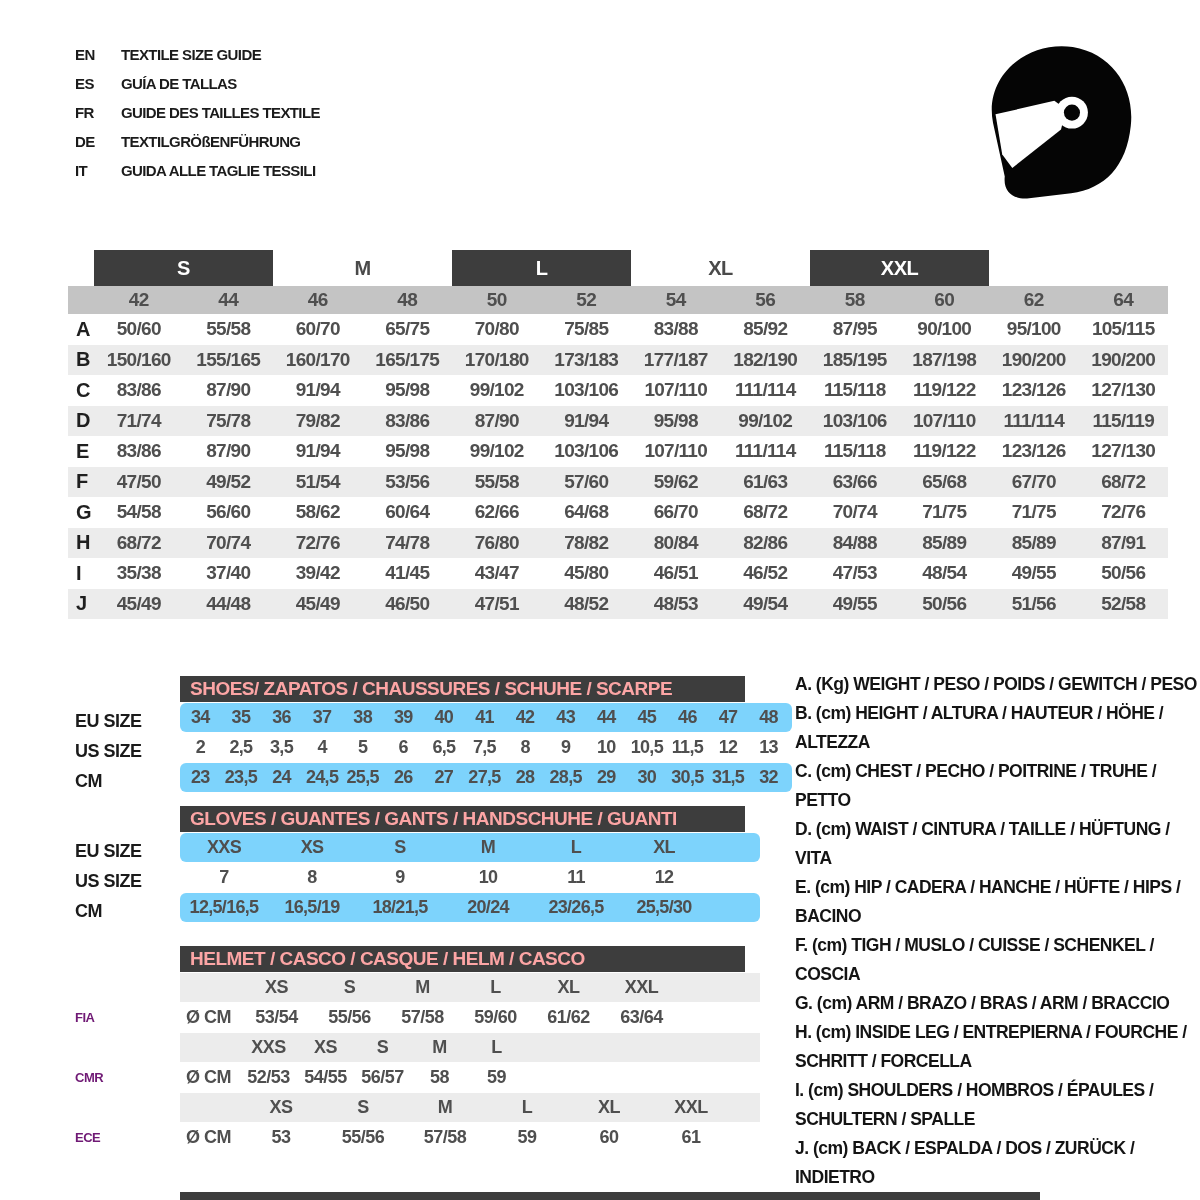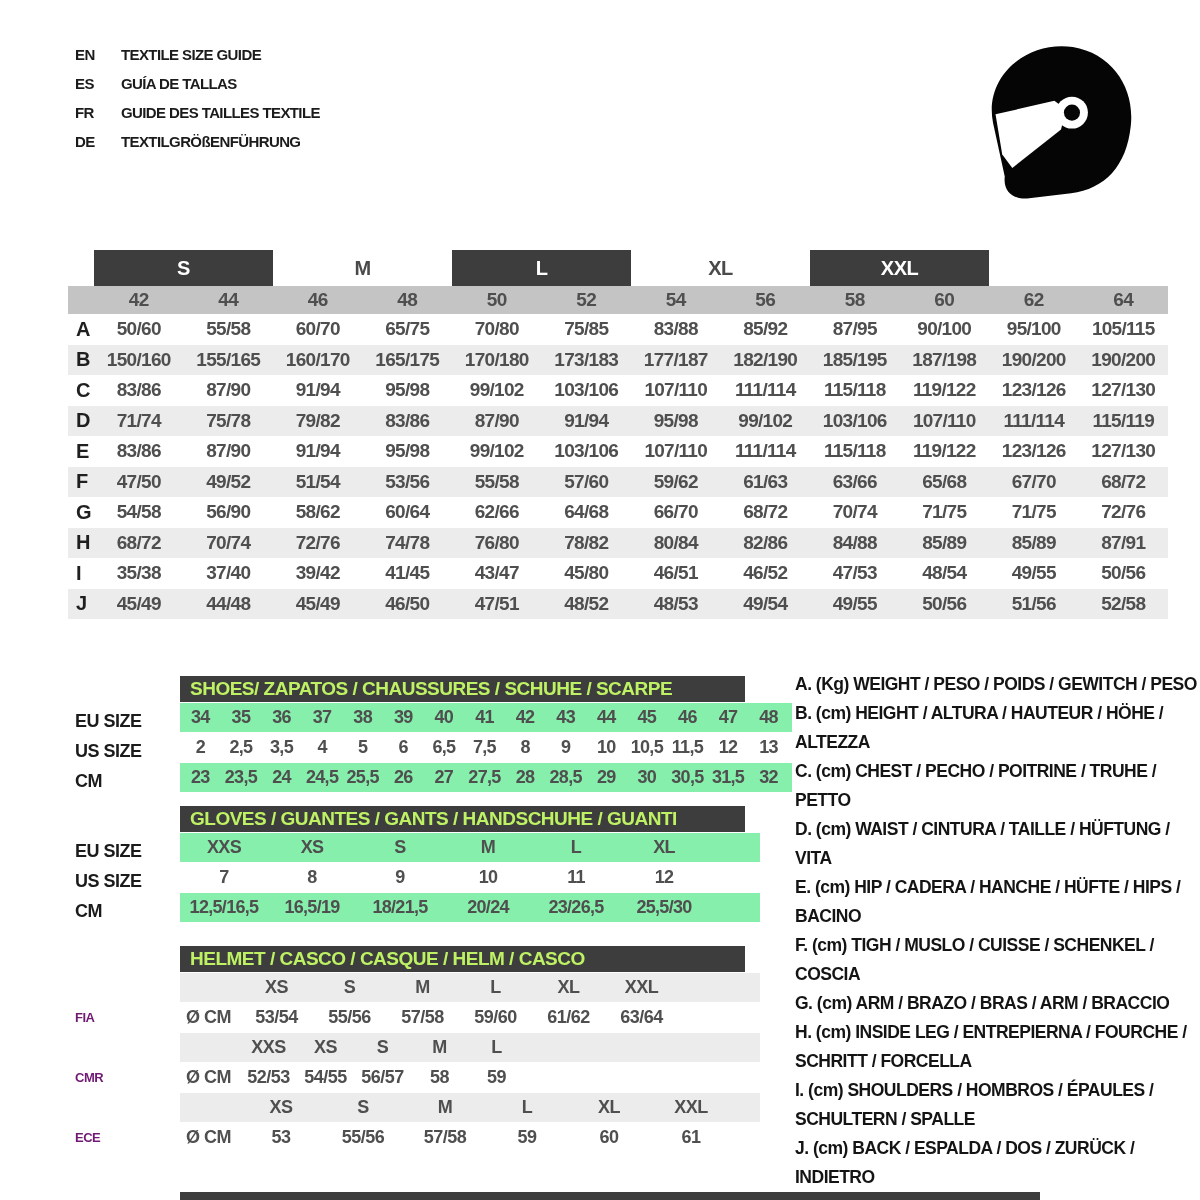--- a/index.html
+++ b/index.html
@@ -24,28 +24,28 @@
   .sg-row{height:36px;}
   .sg-box{background:#3d3d3d;color:#ffffff;display:flex;align-items:center;justify-content:center;font-size:20px;letter-spacing:-0.5px;}
   .sg-text{color:#4a4a4a;display:flex;align-items:center;justify-content:center;font-size:20px;letter-spacing:-0.5px;}
   .num-band{height:28px;background:#c4c4c4;align-items:center;text-align:center;font-size:19px;color:#4f4f4f;letter-spacing:-0.5px;}
   .trow{height:30.5px;align-items:center;text-align:center;font-size:19px;color:#4f4f4f;letter-spacing:-0.7px;}
   .trow.striped{background:#ececec;}
   .tletter{text-align:left;padding-left:8px;color:#1f1f1f;font-size:20px;}
 
   
   .sec{position:absolute;left:68px;width:740px;}
-  .sec-bar{margin-left:112px;width:565px;height:26px;background:#3d3d3d;color:#bef264;
+  .sec-bar{margin-left:112px;width:565px;height:26px;background:#3d3d3d;color:#fca5a5;
            display:flex;align-items:center;padding-left:10px;font-size:19px;letter-spacing:-0.5px;box-sizing:border-box;}
   .srow{display:flex;height:29px;margin-top:1px;align-items:flex-end;}
   .slabel{width:112px;padding-left:7px;font-size:18px;color:#1b1b1b;box-sizing:border-box;letter-spacing:-0.5px;}
   .sgrid{display:grid;height:29px;align-items:center;text-align:center;font-size:18px;color:#4f4f4f;letter-spacing:-0.7px;}
   .g15{grid-template-columns:repeat(15,40.6px);width:612px;}
   .g6g{grid-template-columns:repeat(6,88px);width:580px;}
-  .striped-bg{background:#86efac;}
+  .striped-bg{background:#7dd3fc;border-radius:6px;}
 
   .hrows{margin-left:112px;}
   .hrow{position:relative;display:grid;height:29px;margin-top:1px;align-items:center;text-align:center;
         font-size:18px;color:#4f4f4f;width:580px;letter-spacing:-0.5px;}
   .g6{grid-template-columns:60px repeat(6,73px);}
   .g5{grid-template-columns:60px repeat(5,57px);}
   .g6w{grid-template-columns:60px repeat(6,82px);}
   .hrow.striped{background:#ececec;}
   .hunit{text-align:left;padding-left:6px;}
   .hname{position:absolute;left:-105px;top:0;height:29px;display:flex;align-items:center;font-size:13px;color:#701a75;}
@@ -70,20 +70,24 @@
         <div class="lang-code">ES</div>
         <div class="lang-title">GUÍA DE TALLAS</div>
       </div>
       <div class="lang-row">
         <div class="lang-code">FR</div>
         <div class="lang-title">GUIDE DES TAILLES TEXTILE</div>
       </div>
       <div class="lang-row">
         <div class="lang-code">DE</div>
         <div class="lang-title">TEXTILGRÖßENFÜHRUNG</div>
+      </div>
+      <div class="lang-row">
+        <div class="lang-code">IT</div>
+        <div class="lang-title">GUIDA ALLE TAGLIE TESSILI</div>
       </div>
     </header>
 
   <div class="helmet-icon">
     <svg viewBox="0 0 100 100" width="168" height="170">
       <path d="M60 6 C84 10 97 31 94.5 53 C92 77 79 90.5 59 93 L34 96 C24.5 97 18.5 92 19.5 83 L12.5 51 C7 23 33 2 60 6 Z" fill="#050505"></path>
       <polygon points="14,46 49,38 56,43 53,55 24,78 18,70" fill="#ffffff"></polygon>
       <circle cx="59.5" cy="45" r="9.5" fill="#ffffff"></circle>
       <circle cx="59.5" cy="45" r="4.8" fill="#050505"></circle>
     </svg>
@@ -199,21 +203,21 @@
           <div class="tcell">59/62</div>
           <div class="tcell">61/63</div>
           <div class="tcell">63/66</div>
           <div class="tcell">65/68</div>
           <div class="tcell">67/70</div>
           <div class="tcell">68/72</div>
         </div>
         <div class="trow">
           <div class="tletter">G</div>
           <div class="tcell">54/58</div>
-          <div class="tcell">56/90</div>
+          <div class="tcell">56/60</div>
           <div class="tcell">58/62</div>
           <div class="tcell">60/64</div>
           <div class="tcell">62/66</div>
           <div class="tcell">64/68</div>
           <div class="tcell">66/70</div>
           <div class="tcell">68/72</div>
           <div class="tcell">70/74</div>
           <div class="tcell">71/75</div>
           <div class="tcell">71/75</div>
           <div class="tcell">72/76</div>

